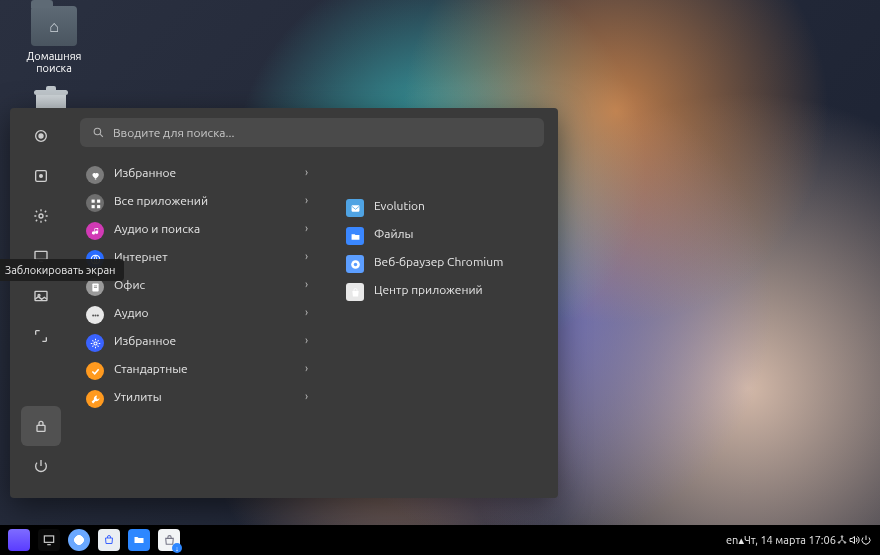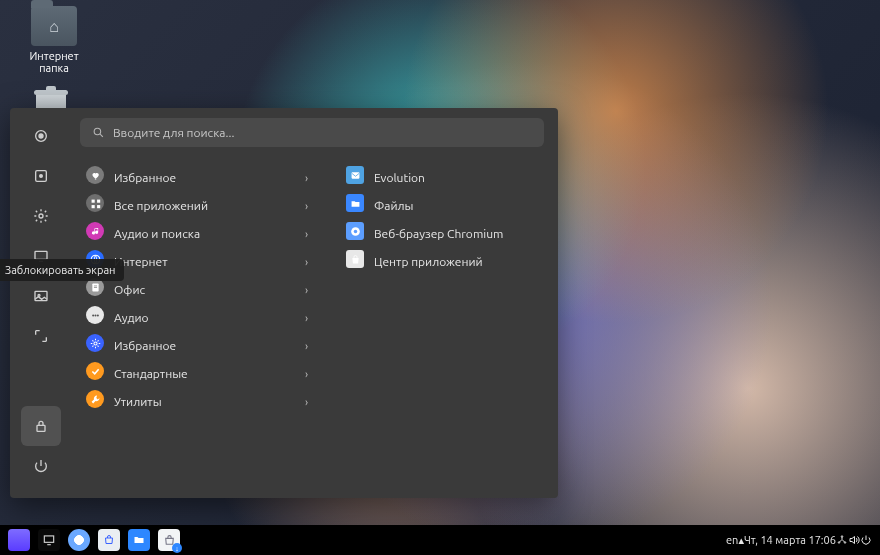--- a/index.html
+++ b/index.html
@@ -63,24 +63,24 @@
   .search {
     display: flex; align-items: center; gap: 8px;
     background: #4a4a4a; border-radius: 6px; padding: 8px 12px; color: #c8c8c8; font-size: 12px;
     margin-bottom: 14px;
   }
   .search svg { width: 13px; height: 13px; opacity: .85; }
 
   .columns { flex: 1; display: flex; gap: 26px; }
   .col { display: flex; flex-direction: column; }
   .col.left { width: 234px; }
-  .col.right { flex: 1; }
+  .col.right { flex: 1; margin-top: 33px; }
 
   .cat, .app {
-    display: flex; align-items: flex-end; gap: 10px;
+    display: flex; align-items: flex-start; gap: 10px;
     padding: 5px 6px; color: #e6e6e6; font-size: 12px; border-radius: 4px;
   }
   .cat .lbl, .app .lbl { flex: 1; }
   .cat .chev { color: #bdbdbd; font-size: 11px; }
   .ic { width: 18px; height: 18px; display: flex; align-items: center; justify-content: center; border-radius: 50%; flex: 0 0 18px; }
   .ic svg { width: 11px; height: 11px; }
 
   
   .taskbar {
     position: absolute; left: 0; right: 0; bottom: 0; height: 30px;
@@ -95,21 +95,21 @@
 </style>
 </head>
 <body>
 
 <div class="wallpaper"></div>
 
 <div class="desktop-icon">
   <div class="folder">
       <span class="home">⌂</span>
     </div>
-  <div>Интернет папка</div>
+  <div>Домашняя поиска</div>
 </div>
 
 <div class="trash">
   <div class="trash-lid"></div>
   <div class="trash-body"></div>
 </div>
 
 <div class="tooltip">Заблокировать экран</div>
 
 <div class="menu">

